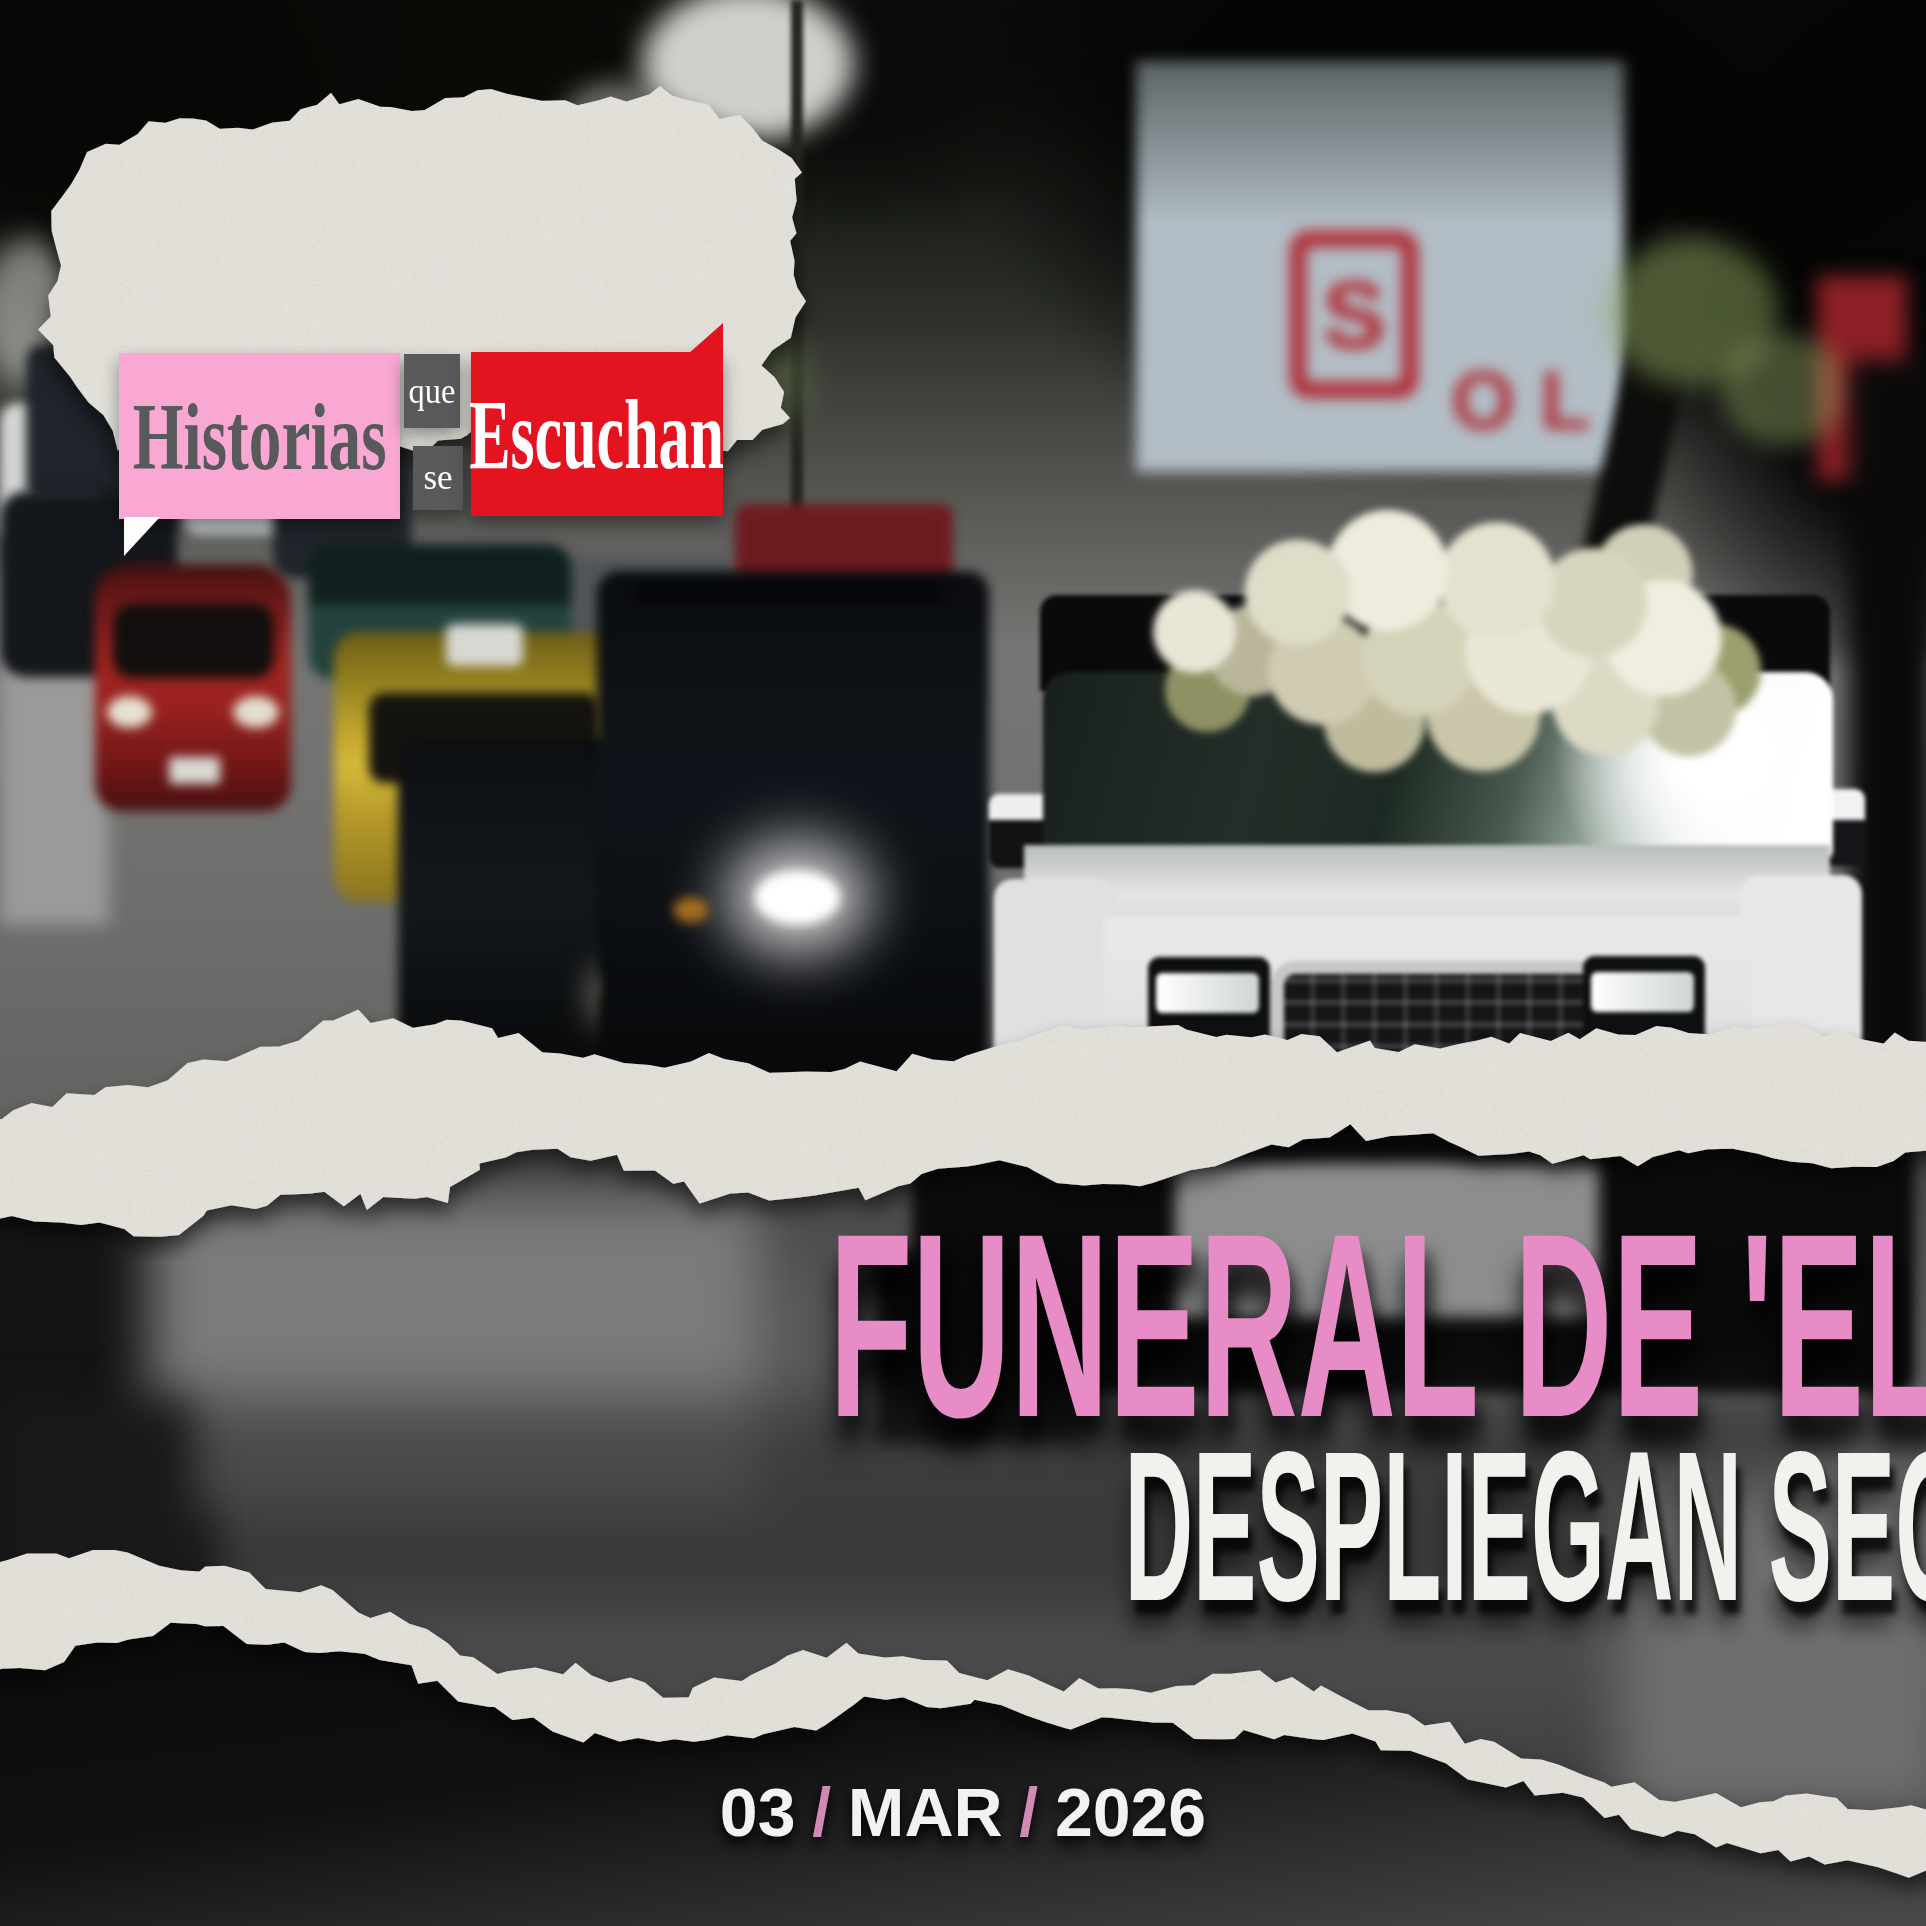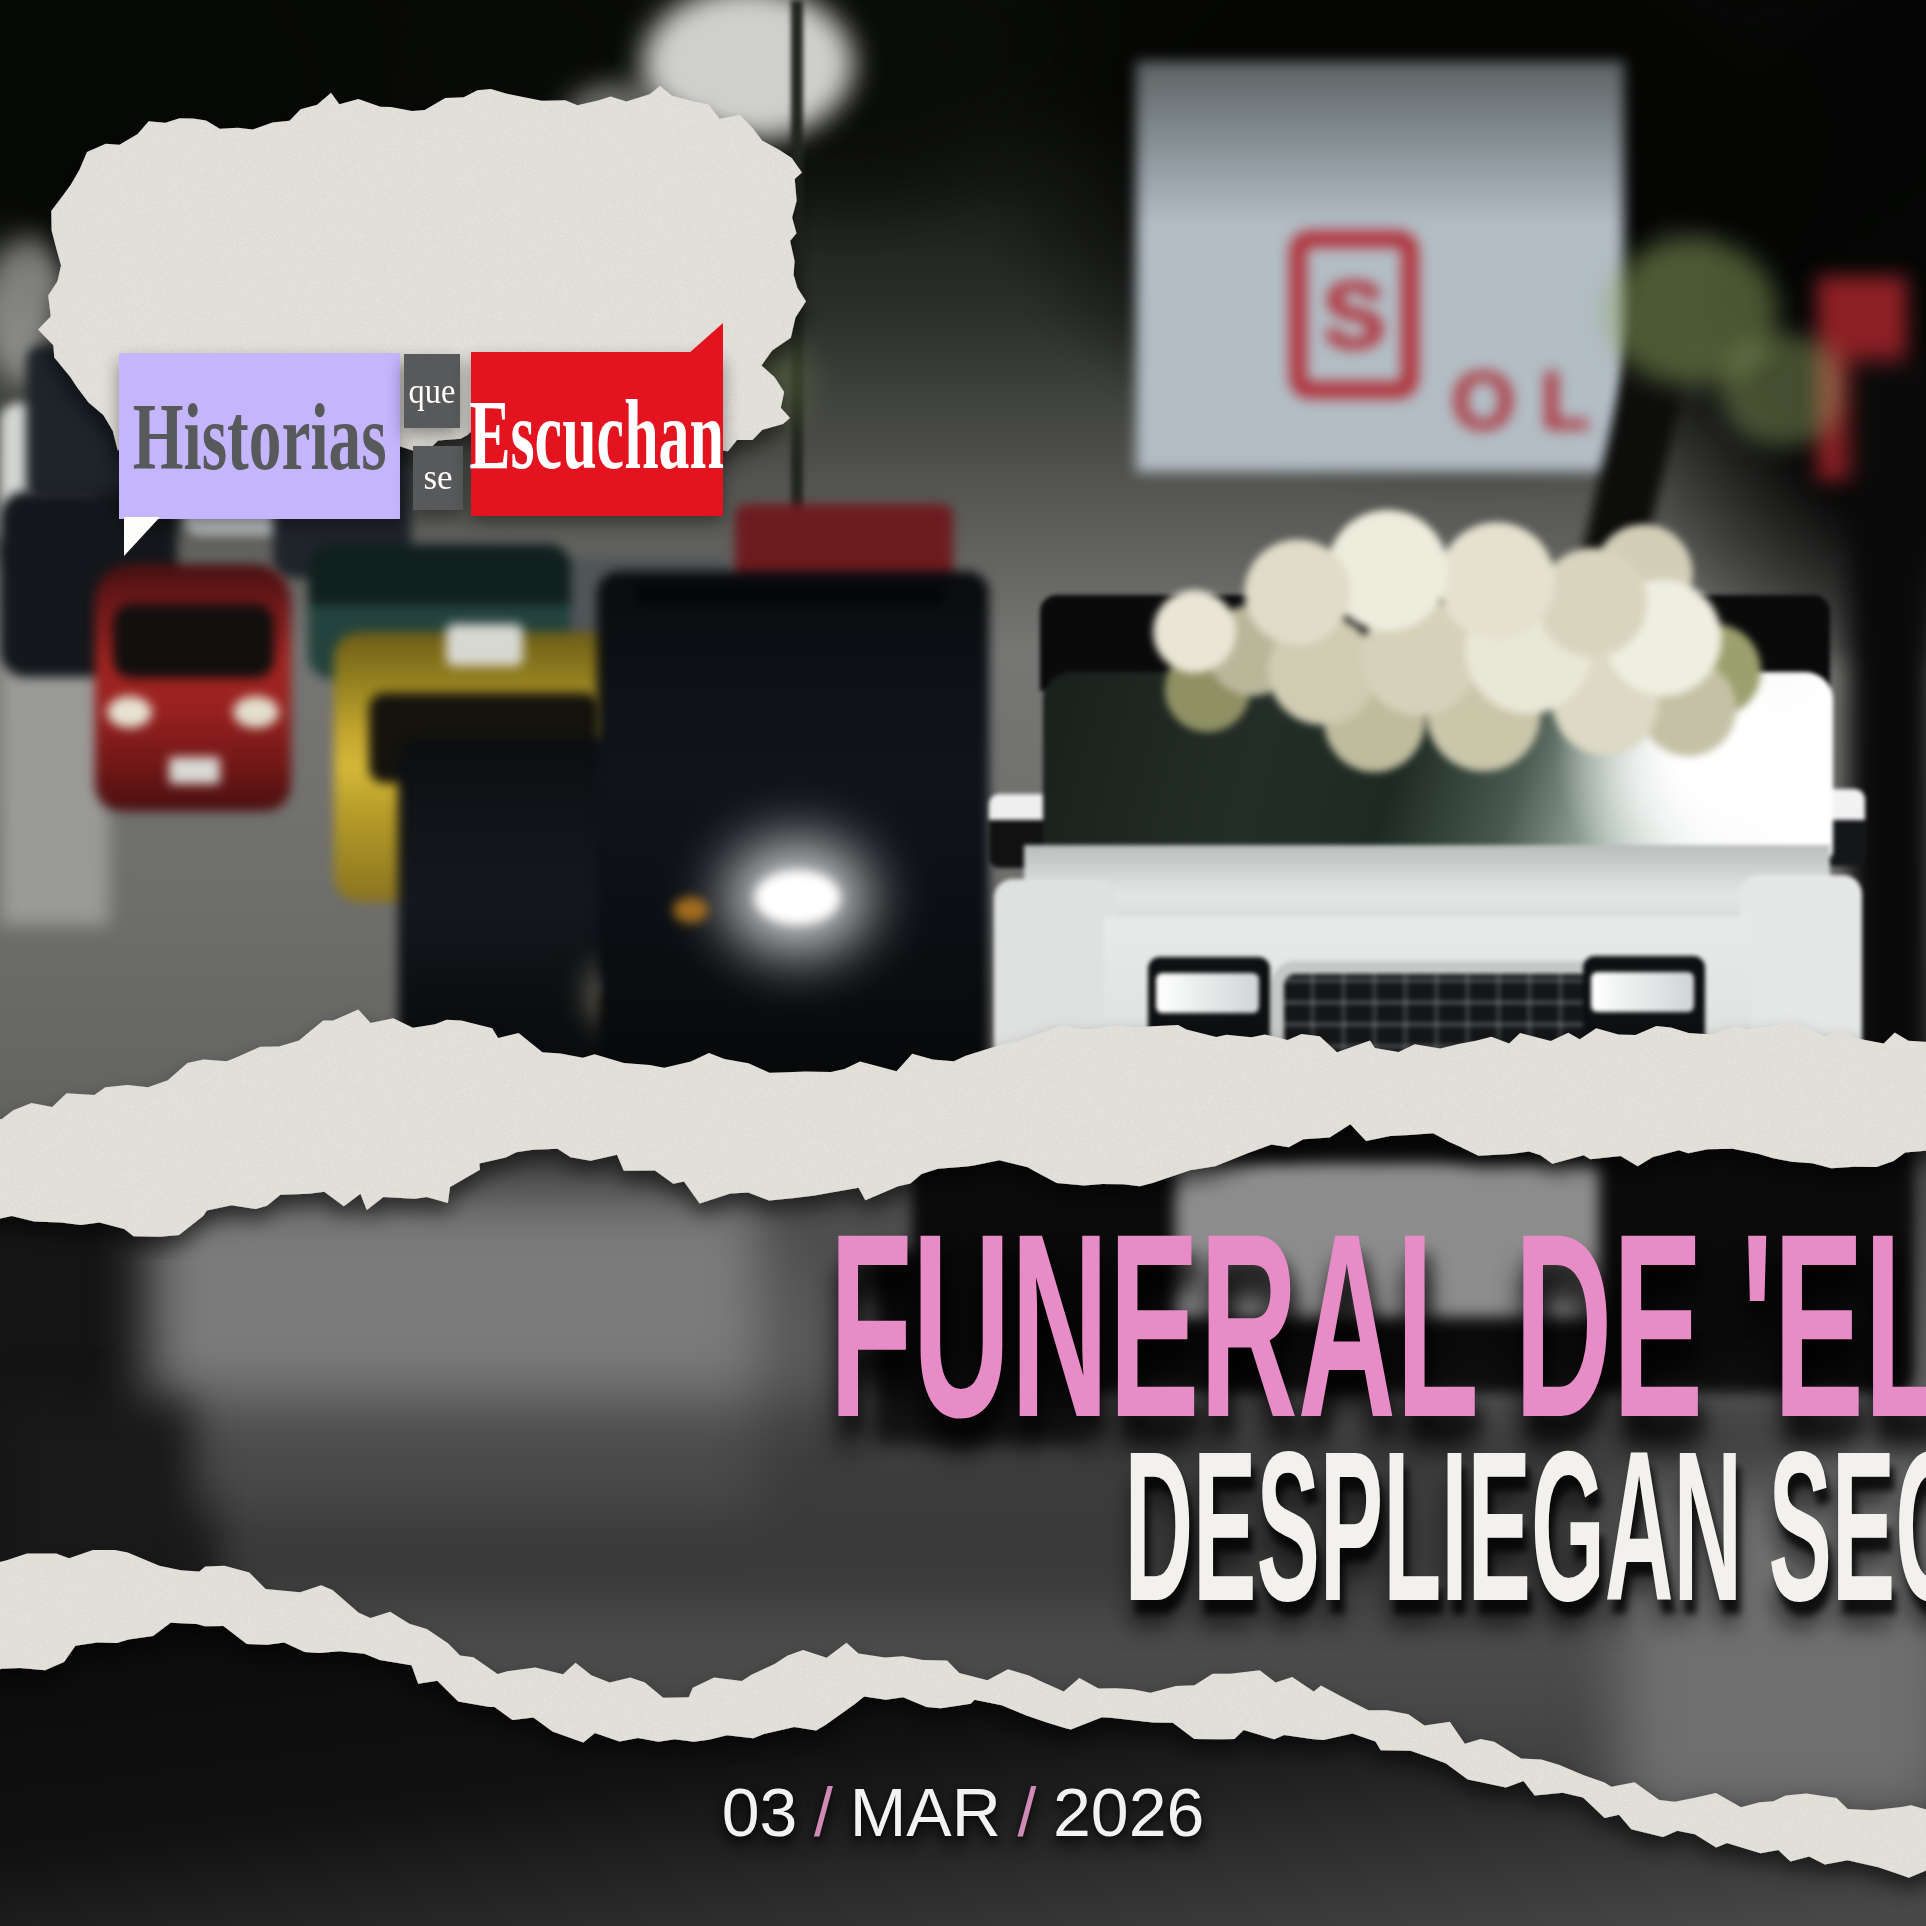--- a/index.html
+++ b/index.html
@@ -134,39 +134,39 @@
     text-shadow:10.3px 14px 11.6px rgba(0,0,0,.8),0 27px 33px rgba(0,0,0,.55);}
 
   
   #badge-text-row{position:absolute;left:22.5px;top:106px;width:819px;text-align:center;line-height:1;}
   #badge-text-row .hl-text{display:inline-block;white-space:nowrap;font-weight:bold;font-size:334px;
     color:var(--badge-text,#242424);transform:scaleX(0.285);transform-origin:center;}
 
   
   .logo-box{position:absolute;display:flex;align-items:center;justify-content:center;
     box-shadow:0 7.7px 16.7px rgba(0,0,0,.4);}
-  #logo-historias{left:119px;top:353px;width:281px;height:166px;background:#c4b5fd;}
+  #logo-historias{left:119px;top:353px;width:281px;height:166px;background:#f9a8d4;}
   #logo-historias::after{content:'';position:absolute;left:5.1px;bottom:-37px;width:0;height:0;
     border-top:39px solid #fdfdfc;border-right:36px solid transparent;}
   #logo-historias .t{font-family:"Liberation Serif",serif;font-weight:bold;font-size:96px;
     color:var(--logo-gray,#58595b);display:inline-block;transform:scaleX(0.68);transform-origin:center;}
   #logo-que{left:404px;top:354px;width:56px;height:74px;background:var(--logo-gray,#58595b);}
   #logo-que .t{font-family:"Liberation Serif",serif;font-size:36px;color:#fff;display:inline-block;
     transform:scaleX(0.9);transform-origin:center;}
   #logo-se{left:413px;top:446px;width:50px;height:64px;background:var(--logo-gray,#58595b);}
   #logo-se .t{font-family:"Liberation Serif",serif;font-size:35px;color:#fff;}
   #logo-escuchan{left:471px;top:352px;width:252px;height:164px;background:var(--logo-red,#e31420);}
   #logo-escuchan::after{content:'';position:absolute;right:0;top:-29.5px;width:0;height:0;
     border-bottom:31px solid var(--logo-red,#e31420);border-left:35px solid transparent;}
   #logo-escuchan .t{font-family:"Liberation Serif",serif;font-weight:bold;font-size:100px;color:#fff;
     display:inline-block;transform:scaleX(0.62);transform-origin:center;}
 
   
   #date-row{position:absolute;left:0;top:1773px;width:1926px;text-align:center;white-space:nowrap;line-height:1.15;
-    font-size:68px;color:#f2f2f2;text-shadow:0 10.3px 15.4px rgba(0,0,0,.8),0 2.6px 6.4px rgba(0,0,0,.6);}
+    font-size:68px;color:#f2f2f2;text-shadow:0 10.3px 15.4px rgba(0,0,0,.8),0 2.6px 6.4px rgba(0,0,0,.6);font-weight:bold;}
   #date-row .sep{color:var(--date-slash-pink,#cf8ab5);margin:0 16.7px;}
 </style>
 </head>
 <body>
 
 <div id="canvas">
 
   <div id="photo">
     <div class="trees"></div>
     <div class="blob bokeh-sky1"></div>

